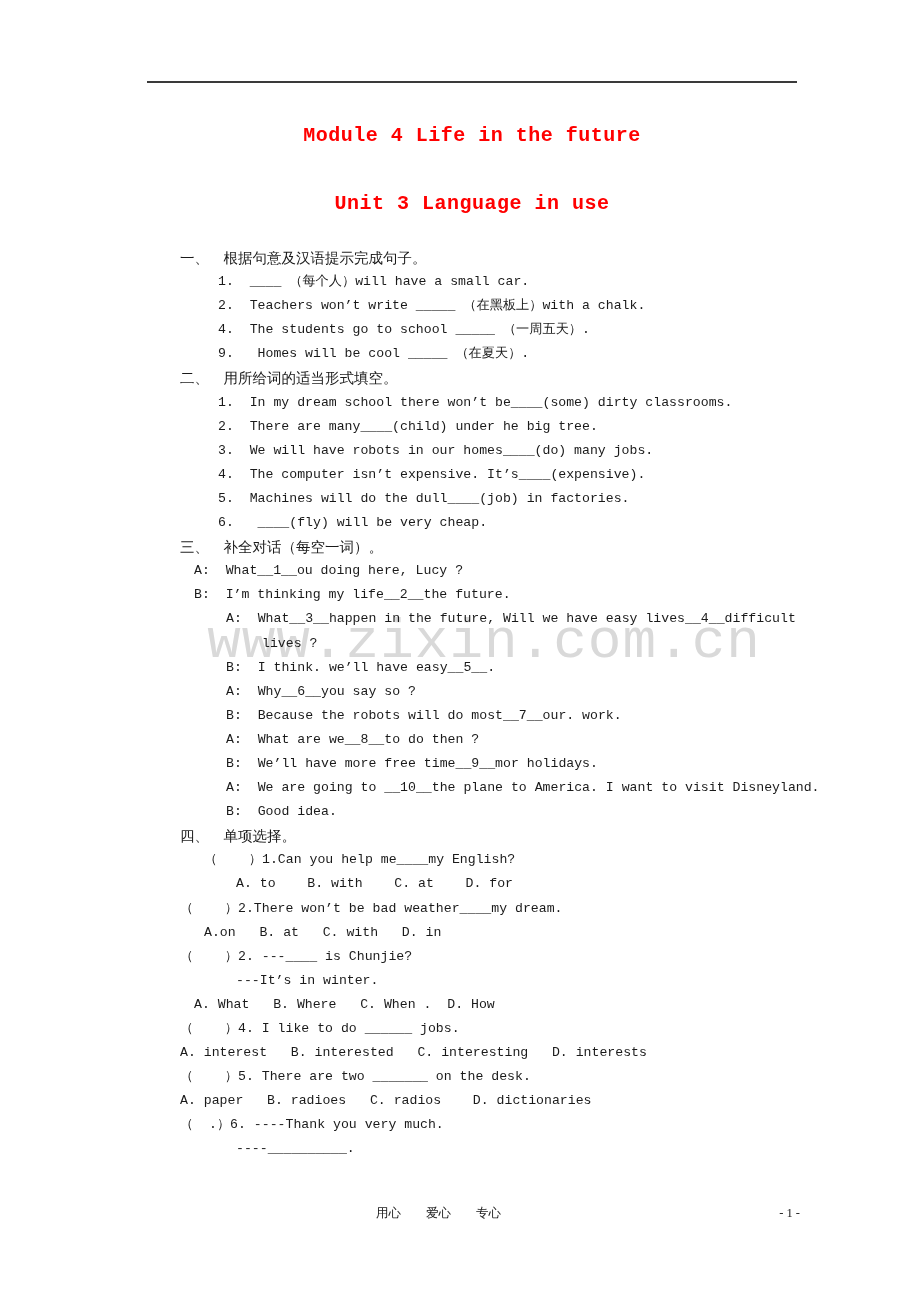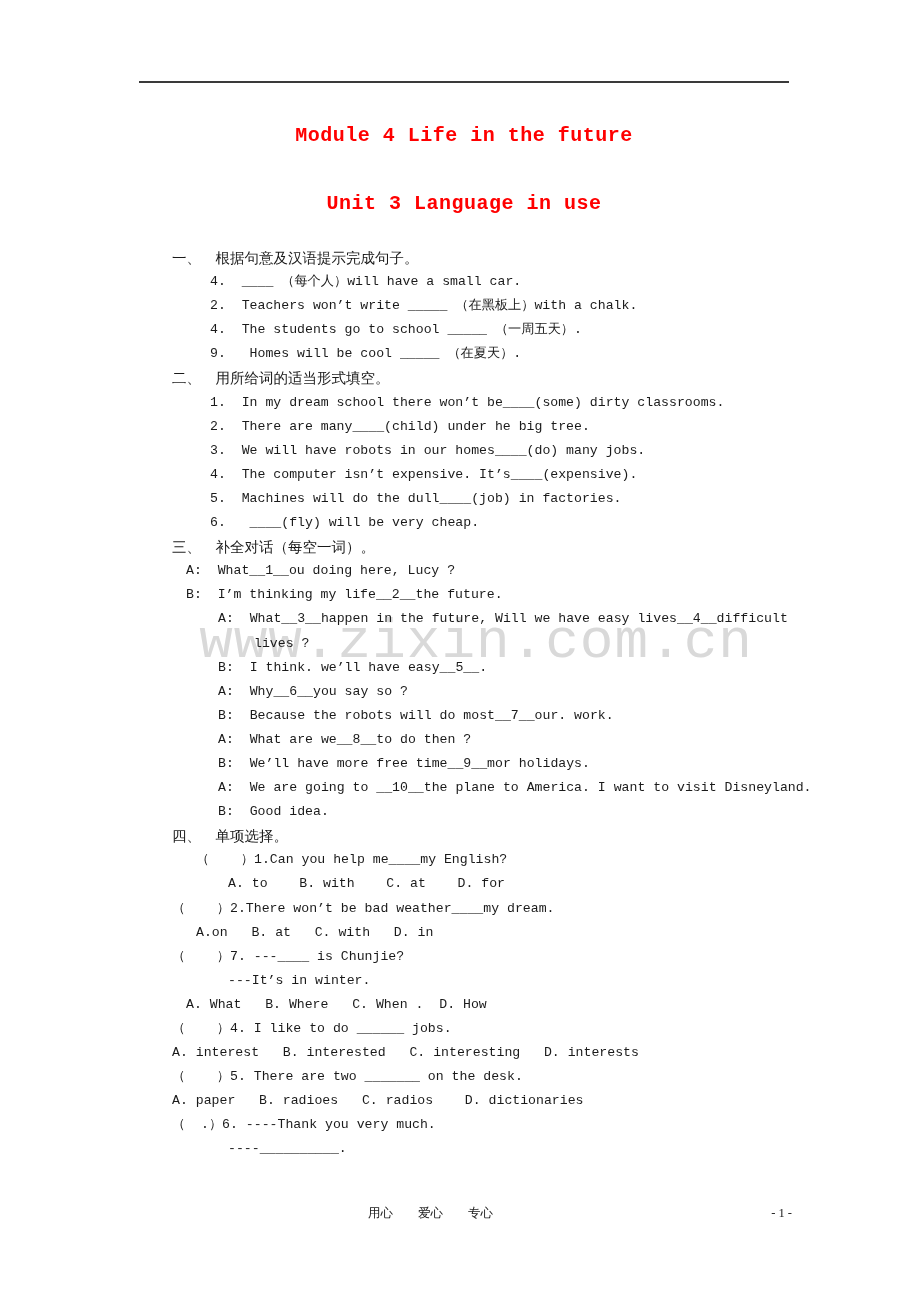--- a/index.html
+++ b/index.html
@@ -11,21 +11,21 @@
     width: 920px;
     height: 1302px;
     position: relative;
     font-family: "Liberation Mono", "DejaVu Sans Mono", monospace;
     color: #1a1a1a;
     overflow: hidden;
   }
 
   .page {
     position: absolute;
-    left: 4px; top: 0;
+    left: 12px; top: 0;
     width: 788px;
     height: 1302px;
   }
 
   
   .top-rule {
     position: absolute;
     left: 135px;
     top: 81px;
     width: 650px;
@@ -127,21 +127,21 @@
   <div class="top-rule"></div>
 
   <div class="doc-title title-module">Module 4 Life in the future</div>
   <div class="doc-title title-unit">Unit 3 Language in use</div>
 
   <div class="watermark">www.zixin.com.cn</div>
 
   <div class="content">
 
     <div class="sec-head ind-5">一、    根据句意及汉语提示完成句子。</div>
-    <div class="line ind-1">4.  ____ （每个人）will have a small car.</div>
+    <div class="line ind-1">1.  ____ （每个人）will have a small car.</div>
     <div class="line ind-1">2.  Teachers won’t write _____ （在黑板上）with a chalk.</div>
     <div class="line ind-1">4.  The students go to school _____ （一周五天）.</div>
     <div class="line ind-1">9.   Homes will be cool _____ （在夏天）.</div>
 
     <div class="sec-head ind-5">二、    用所给词的适当形式填空。</div>
     <div class="line ind-1">1.  In my dream school there won’t be____(some) dirty classrooms.</div>
     <div class="line ind-1">2.  There are many____(child) under he big tree.</div>
     <div class="line ind-1">3.  We will have robots in our homes____(do) many jobs.</div>
     <div class="line ind-1">4.  The computer isn’t expensive. It’s____(expensive).</div>
     <div class="line ind-1">5.  Machines will do the dull____(job) in factories.</div>
@@ -158,21 +158,21 @@
     <div class="line ind-3">A:  What are we__8__to do then ?</div>
     <div class="line ind-3">B:  We’ll have more free time__9__mor holidays.</div>
     <div class="line ind-3">A:  We are going to __10__the plane to America. I want to visit Disneyland.</div>
     <div class="line ind-3">B:  Good idea.</div>
 
     <div class="sec-head ind-5">四、    单项选择。</div>
     <div class="line ind-6">（    ）1.Can you help me____my English?</div>
     <div class="line ind-7">A. to    B. with    C. at    D. for</div>
     <div class="line ind-5">（    ）2.There won’t be bad weather____my dream.</div>
     <div class="line ind-6">A.on   B. at   C. with   D. in</div>
-    <div class="line ind-5">（    ）7. ---____ is Chunjie?</div>
+    <div class="line ind-5">（    ）2. ---____ is Chunjie?</div>
     <div class="line ind-7">---It’s in winter.</div>
     <div class="line ind-2">A. What   B. Where   C. When .  D. How</div>
     <div class="line ind-5">（    ）4. I like to do ______ jobs.</div>
     <div class="line ind-5">A. interest   B. interested   C. interesting   D. interests</div>
     <div class="line ind-5">（    ）5. There are two _______ on the desk.</div>
     <div class="line ind-5">A. paper   B. radioes   C. radios    D. dictionaries</div>
     <div class="line ind-5">（  .）6. ----Thank you very much.</div>
     <div class="line ind-7">----__________.</div>
 
   </div>

